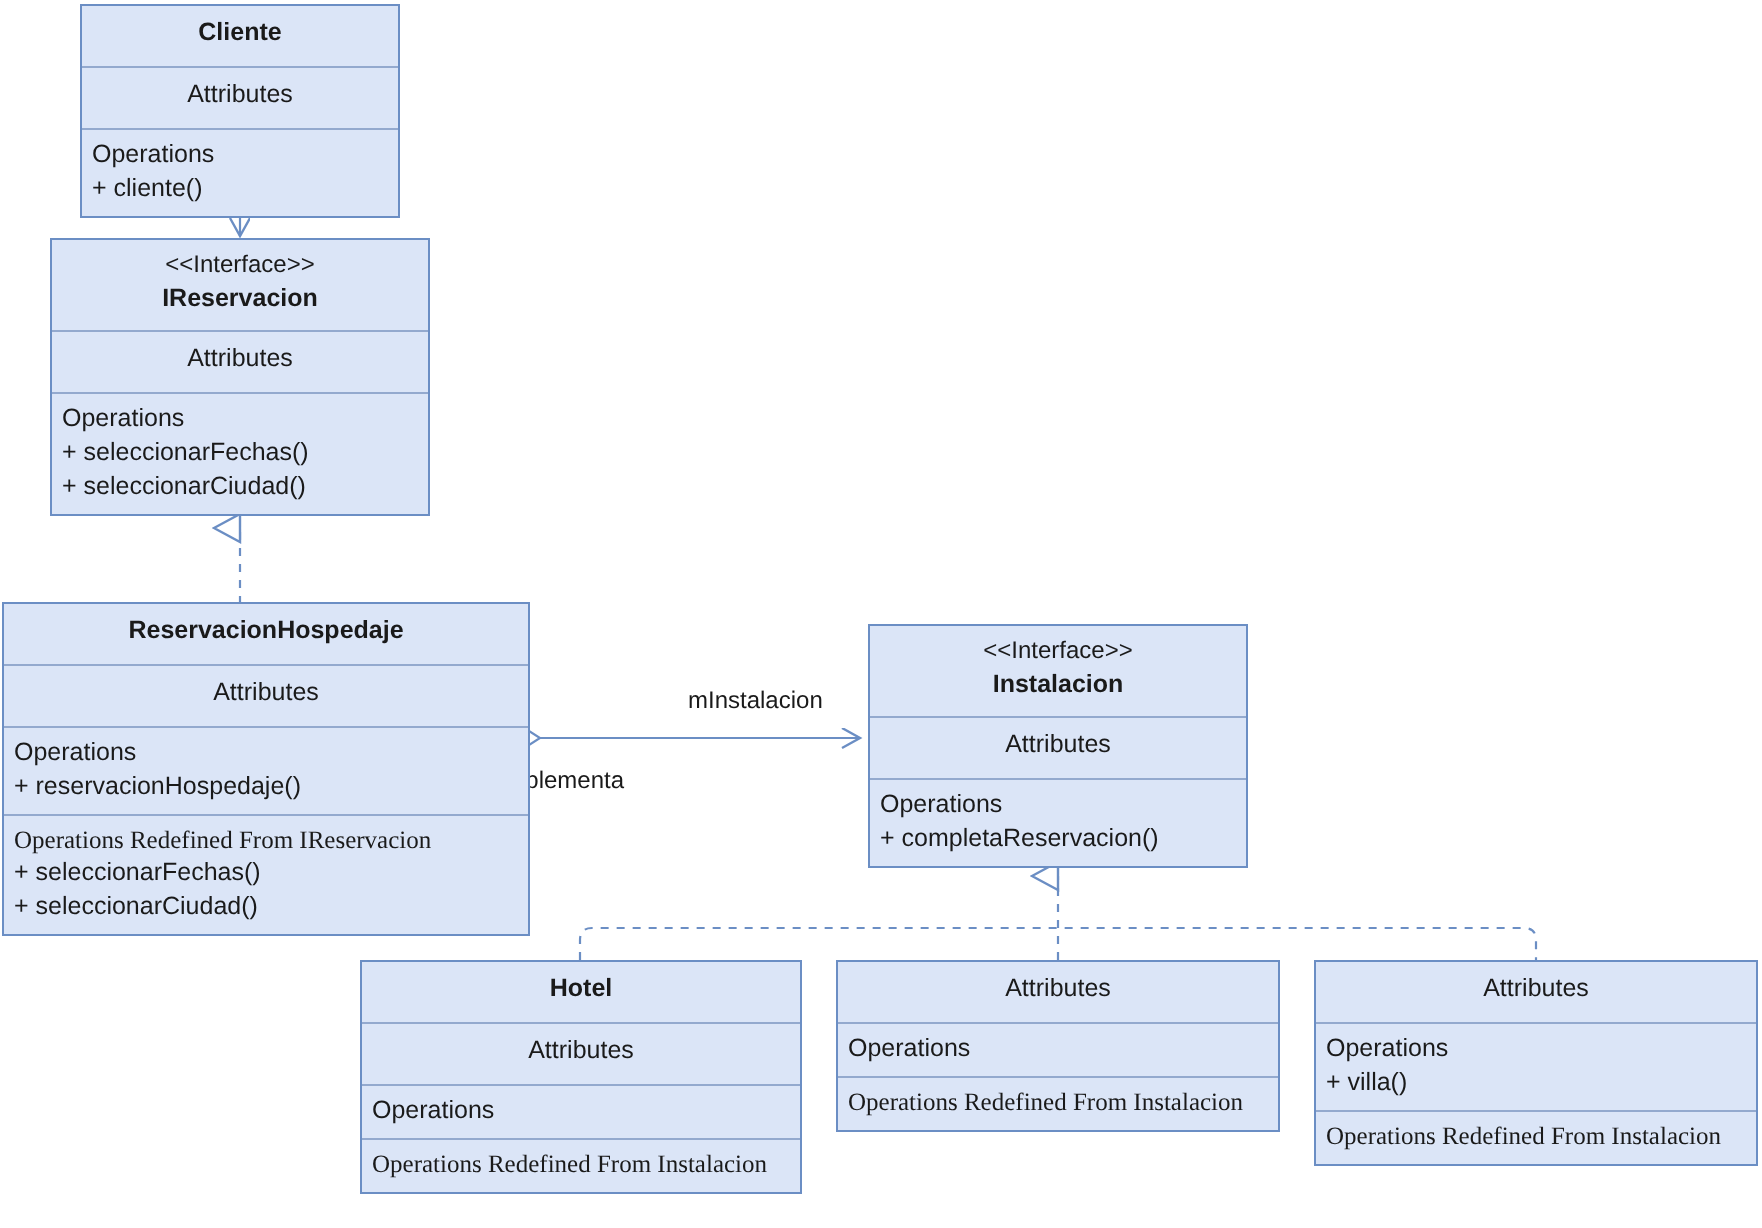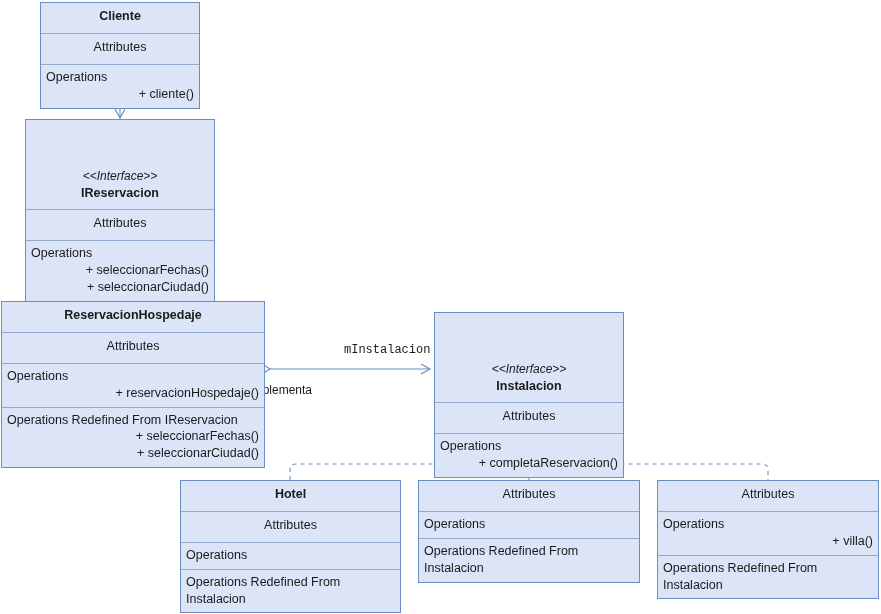--- a/index.html
+++ b/index.html
@@ -36,44 +36,43 @@
   .uml-compartment:last-child {
     border-bottom: none;
   }
   .cmp-title {
     text-align: center;
     padding-top: 5px;
     padding-bottom: 8px;
   }
   .cls-stereotype {
     display: block;
-    font-style: italic;
     font-size: 12px;
     text-align: center;
     color: #1a1a1a;
     line-height: 1.3;
-    margin-top: 44px;
   }
   .cls-name {
     display: block;
     font-weight: bold;
     font-size: 12.5px;
     text-align: center;
     line-height: 1.35;
   }
   .cmp-heading {
     display: block;
   }
   .cmp-heading-left {
     display: block;
     text-align: left;
+    font-family: Liberation Serif, serif;
   }
   .cmp-member {
     display: block;
-    text-align: right;
+    text-align: left;
     white-space: nowrap;
   }
 
   
   .conn-layer {
     position: absolute;
     left: 0;
     top: 0;
     width: 881px;
     height: 614px;
@@ -120,21 +119,21 @@
     </g>
 
     
     <g>
       <path d="M529,464 L529,438" fill="none" stroke="#6b8ec4" stroke-width="1.1" stroke-dasharray="4,4" marker-end="url(#hollowTriangleUp)"></path>
       <path d="M290,480 L290,470 Q290,464 296,464 L762,464 Q768,464 768,470 L768,480" fill="none" stroke="#6b8ec4" stroke-width="1.1" stroke-dasharray="4,4"></path>
       <path d="M529,480 L529,464" fill="none" stroke="#6b8ec4" stroke-width="1.1" stroke-dasharray="4,4"></path>
     </g>
   </svg>
 
-  <div class="edge-label" style="left:344px; top:343px;font-family:Liberation Mono, monospace;">mInstalacion</div>
+  <div class="edge-label" style="left:344px; top:343px;">mInstalacion</div>
   <div class="edge-label" style="left:250px; top:383px;">implementa</div>
 
   <div class="uml-class" style="left:40px; top:2px; width:160px;">
     <div class="uml-compartment cmp-title">
       <span class="cls-name">Cliente</span>
     </div>
     <div class="uml-compartment cmp-title">
       <span class="cmp-heading">Attributes</span>
     </div>
     <div class="uml-compartment">

